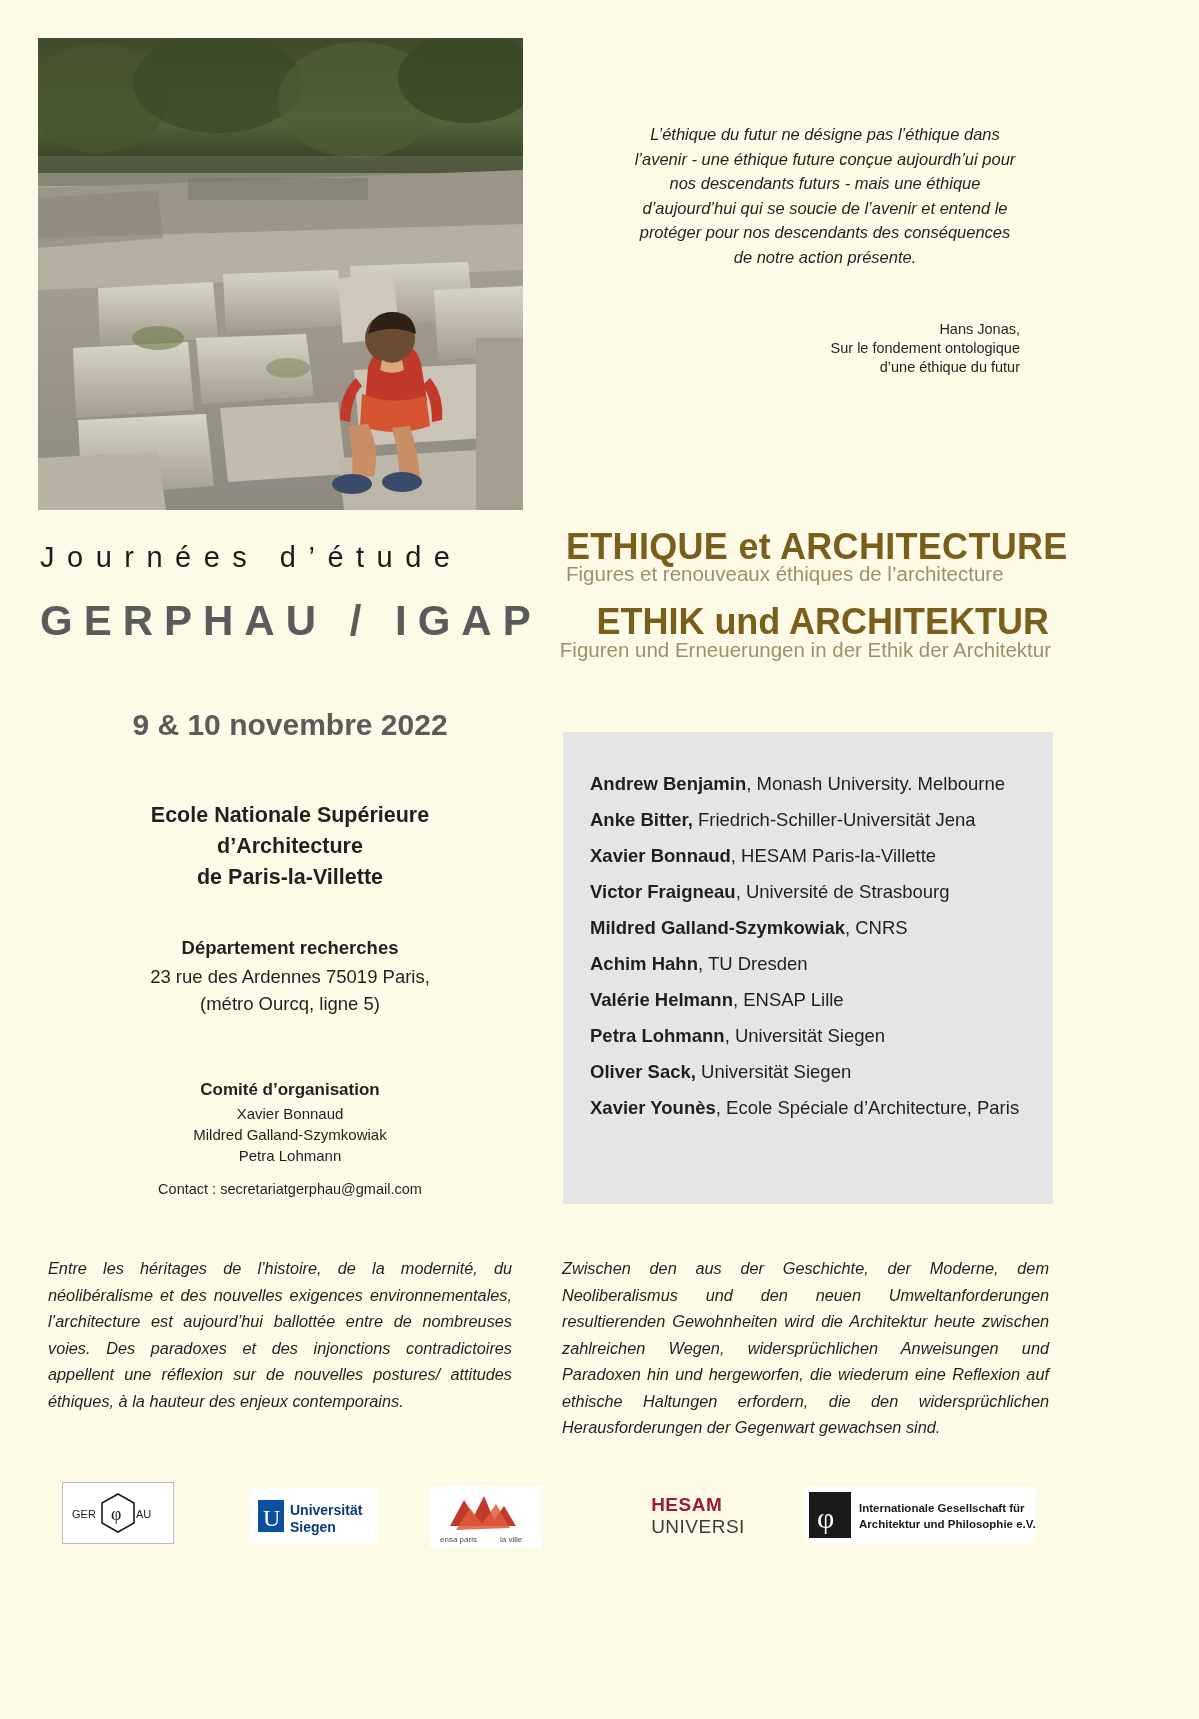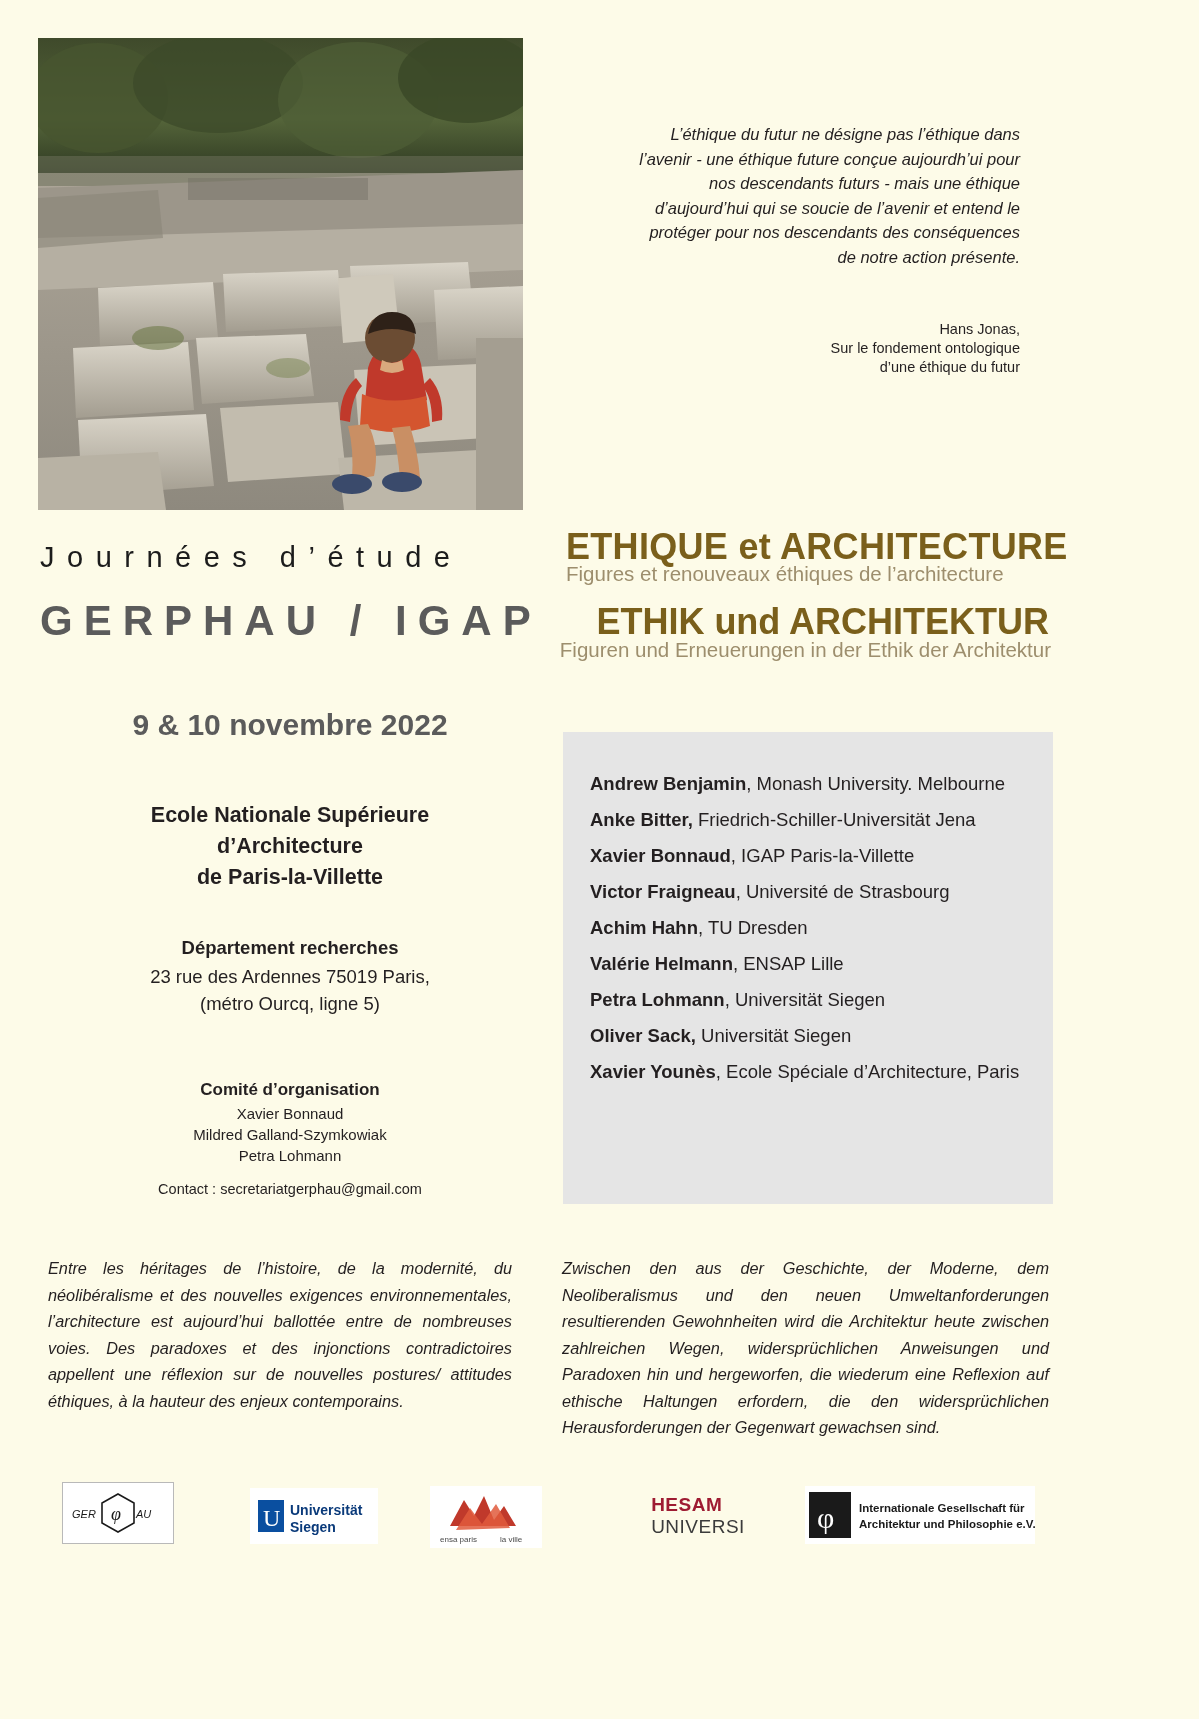--- a/index.html
+++ b/index.html
@@ -29,21 +29,21 @@
     background: #6d7a52;
   }
   .photo svg { display:block; width:100%; height:100%; }
 
   
   .quote {
     position: absolute;
     left: 630px;
     top: 122px;
     width: 390px;
-    text-align: right;
+    text-align: center;
     font-style: italic;
     font-size: 16.5px;
     line-height: 24.5px;
     color: #231f20;
   }
   .quote-attrib {
     position: absolute;
     left: 690px;
     top: 320px;
     width: 330px;
@@ -227,21 +227,21 @@
     height: 110px;
   }
   .logo {
     position: absolute;
     background: #ffffff;
     display: flex;
     align-items: center;
     justify-content: center;
     box-sizing: border-box;
   }
-  .logo-gerphau { left: 62px;  top: 8px;  width: 112px; height: 54px; font-style: italic; }
+  .logo-gerphau { left: 62px;  top: 8px;  width: 112px; height: 54px; }
   .logo-siegen  { left: 250px; top: 10px; width: 128px; height: 56px; }
   .logo-ensapv  { left: 430px; top: 8px;  width: 112px; height: 62px; }
   .logo-hesam   { left: 630px; top: 12px; width: 120px; height: 52px; background: transparent; }
   .logo-igap    { left: 805px; top: 8px;  width: 230px; height: 58px; }
 
   .hesam-l1 { font-size: 19px; font-weight: bold; color: #9e1b32; letter-spacing: .5px; }
   .hesam-l2 { font-size: 19px; color: #3b3b3b; letter-spacing: .5px; }
   .hesam-stack { text-align: left; line-height: 22px; margin-left: 16px; }
 </style>
 </head>
@@ -340,22 +340,23 @@
     <span class="c-name">Xavier Bonnaud</span>
     <span class="c-name">Mildred Galland-Szymkowiak</span>
     <span class="c-name">Petra Lohmann</span>
     <span class="c-contact">Contact : secretariatgerphau@gmail.com</span>
   </div>
 
   <div class="speakers">
     <div class="speakers-inner">
       <div class="speaker"><b>Andrew Benjamin</b><span>, Monash University. Melbourne</span></div>
       <div class="speaker"><b>Anke Bitter,</b><span> Friedrich-Schiller-Universität Jena</span></div>
-      <div class="speaker"><b>Xavier Bonnaud</b><span>, IGAP Paris-la-Villette</span></div>
+      <div class="speaker"><b>Xavier Bonnaud</b><span>, HESAM Paris-la-Villette</span></div>
       <div class="speaker"><b>Victor Fraigneau</b><span>, Université de Strasbourg</span></div>
+      <div class="speaker"><b>Mildred Galland-Szymkowiak</b><span>, CNRS</span></div>
       <div class="speaker"><b>Achim Hahn</b><span>, TU Dresden</span></div>
       <div class="speaker"><b>Valérie Helmann</b><span>, ENSAP Lille</span></div>
       <div class="speaker"><b>Petra Lohmann</b><span>, Universität Siegen</span></div>
       <div class="speaker"><b>Oliver Sack,</b><span> Universität Siegen</span></div>
       <div class="speaker"><b>Xavier Younès</b><span>, Ecole Spéciale d’Architecture, Paris</span></div>
     </div>
   </div>
 
   <div class="abstract fr">Entre les héritages de l’histoire, de la modernité, du néolibéralisme et des nouvelles exigences environnementales, l’architecture est aujourd’hui ballottée entre de nombreuses voies. Des paradoxes et des injonctions contradictoires appellent une réflexion sur de nouvelles postures/ attitudes éthiques, à la hauteur des enjeux contemporains.</div>
   <div class="abstract de">Zwischen den aus der Geschichte, der Moderne, dem Neoliberalismus und den neuen Umweltanforderungen resultierenden Gewohnheiten wird die Architektur heute zwischen zahlreichen Wegen, widersprüchlichen Anweisungen und Paradoxen hin und hergeworfen, die wiederum eine Reflexion auf ethische Haltungen erfordern, die den widersprüchlichen Herausforderungen der Gegenwart gewachsen sind.</div>

